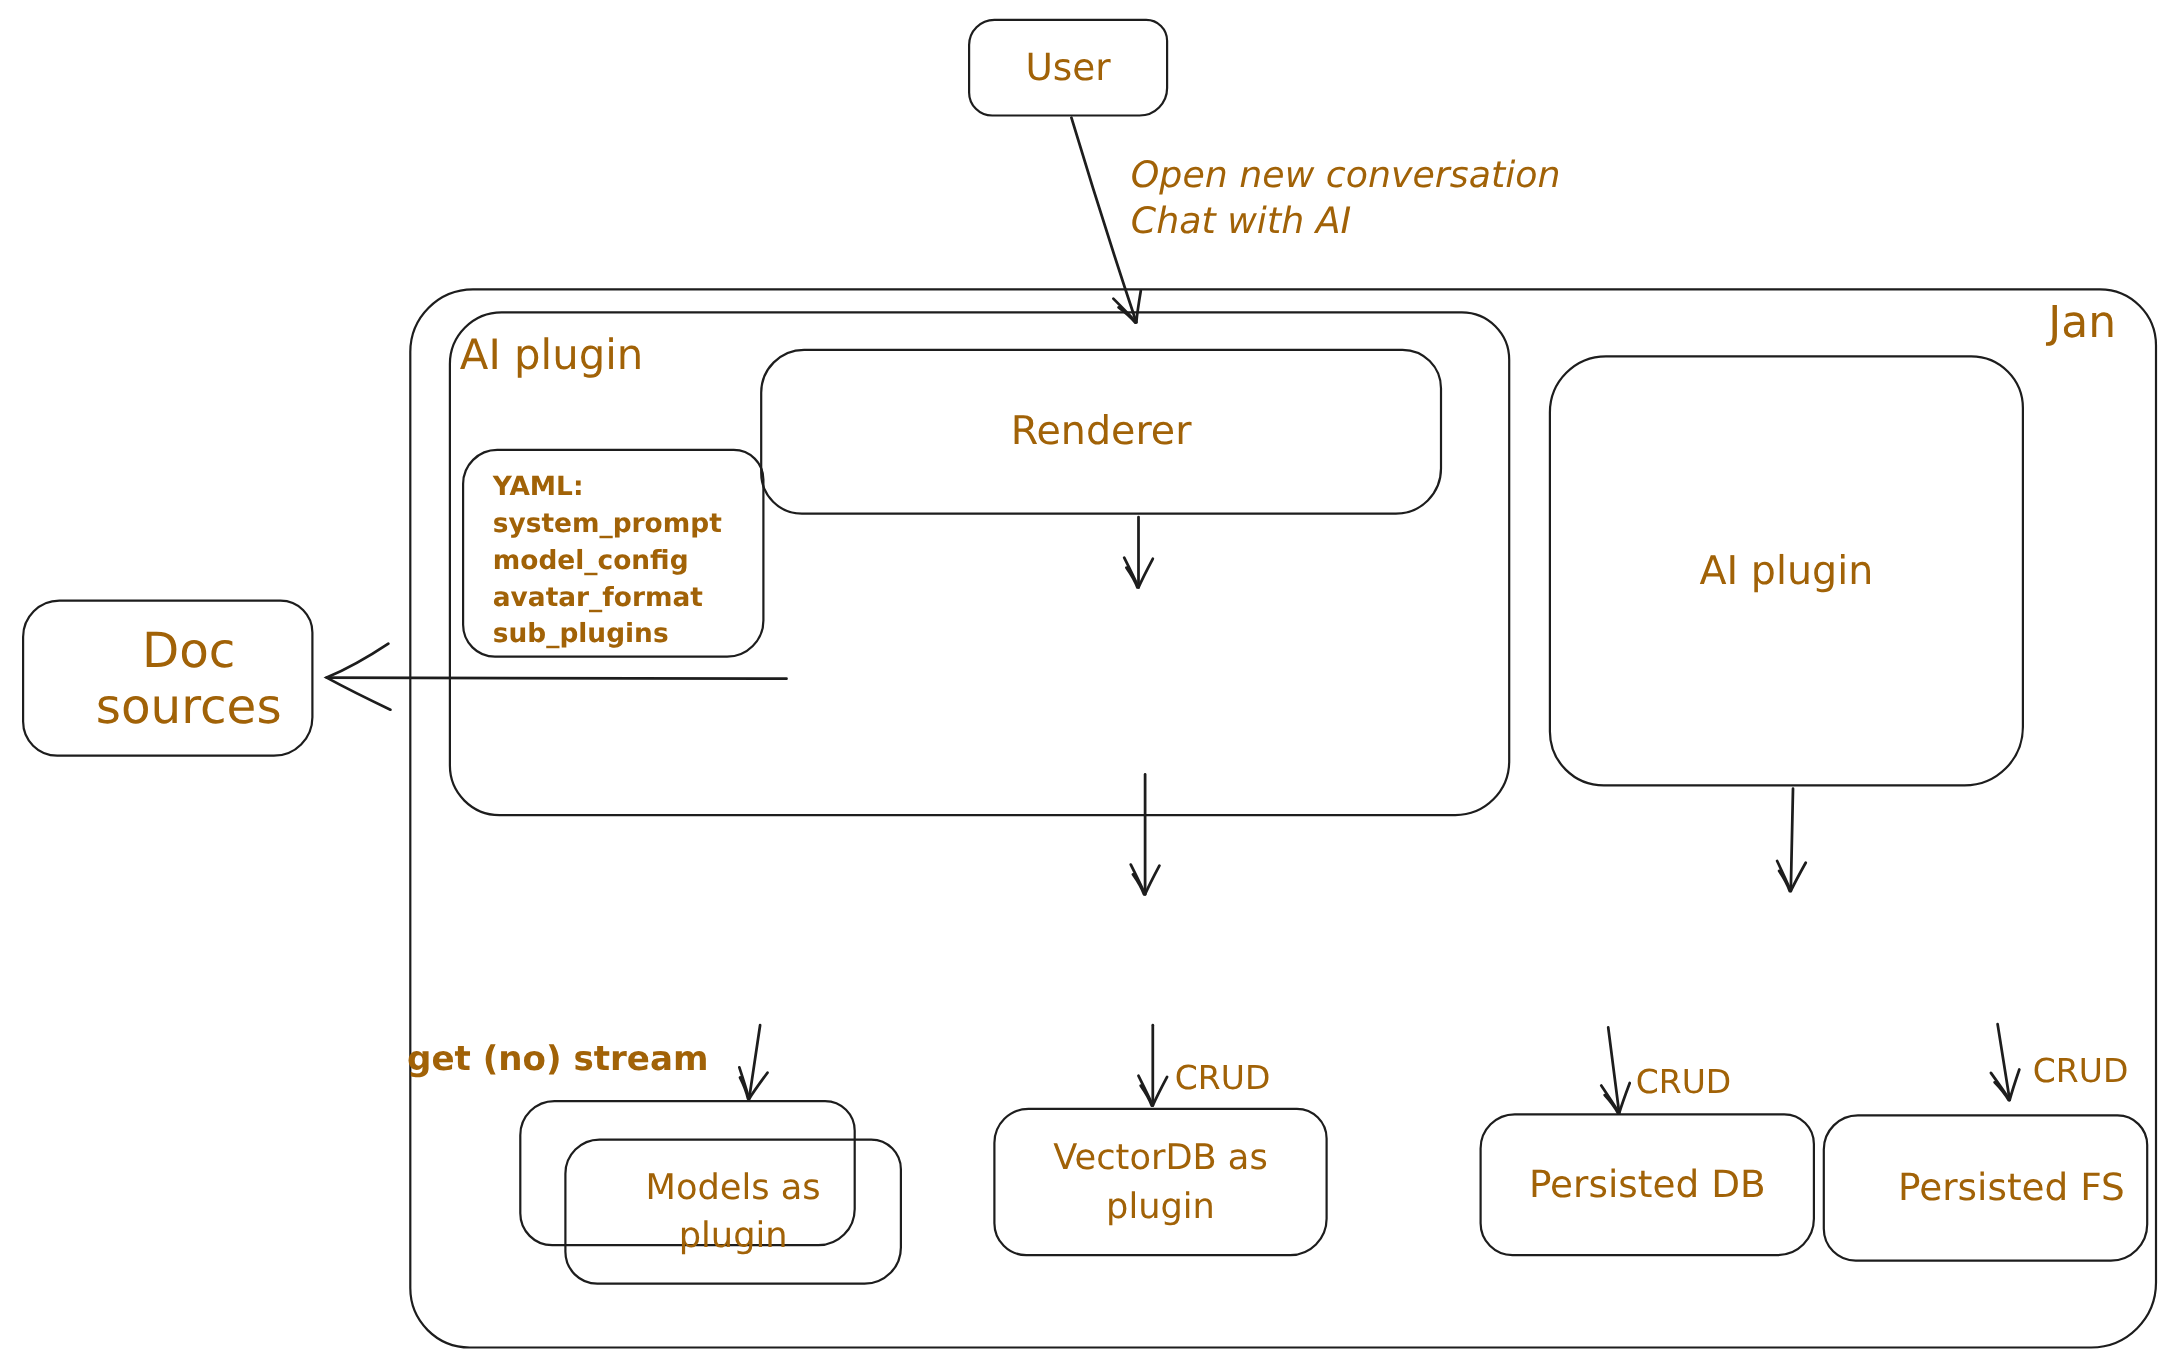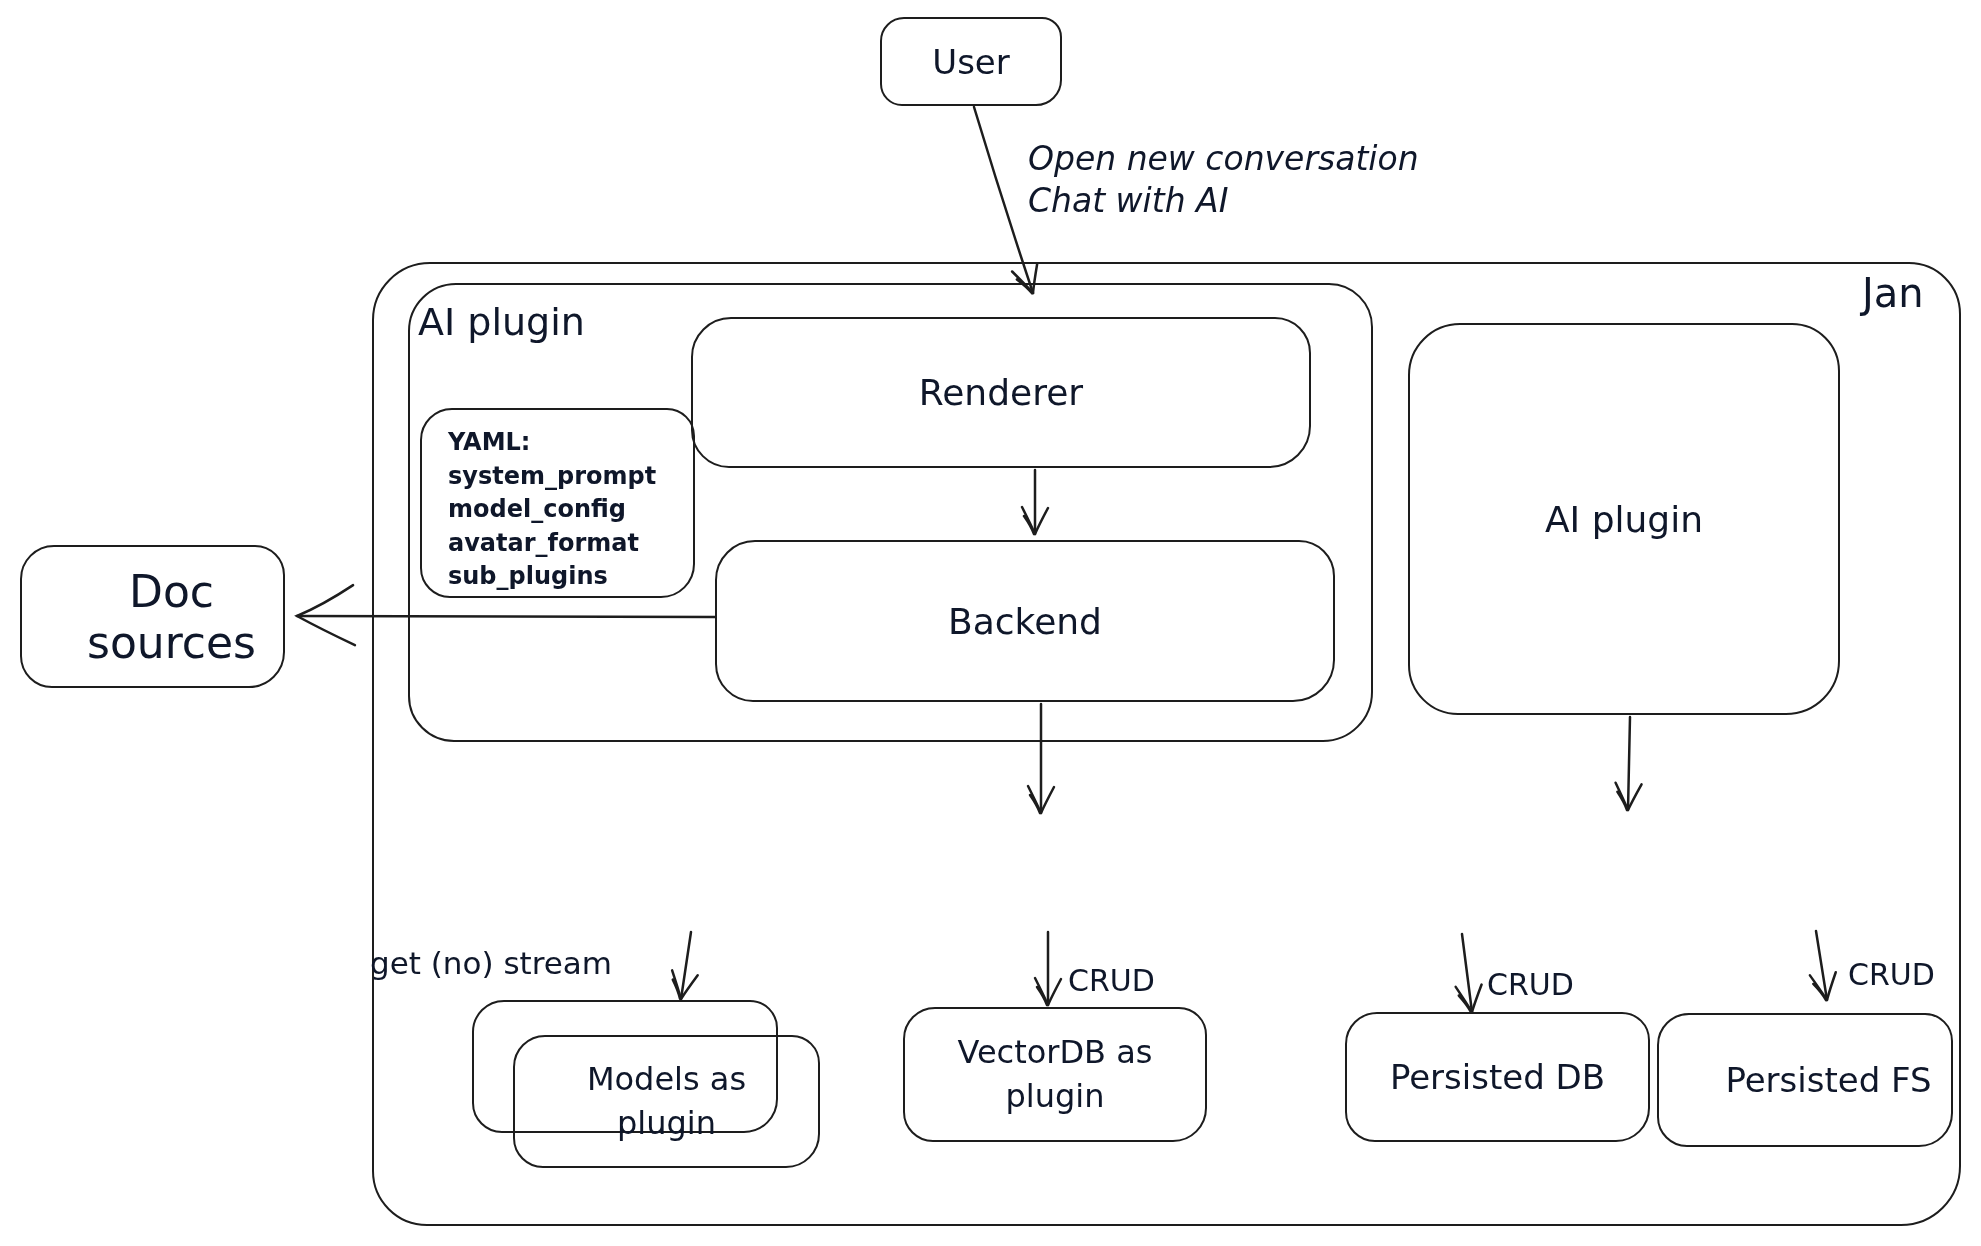--- a/index.html
+++ b/index.html
@@ -1,21 +1,21 @@
 <!DOCTYPE html>
 <html><head>
 <meta charset="utf-8">
 <style>
   html,body{margin:0;padding:0;background:#ffffff;}
   #canvas{
     position:relative;
     width:1981px;height:1246px;
     background:#ffffff;
     font-family:"DejaVu Sans","Liberation Sans",sans-serif;
-    color:#0f172a;
+    color:#a16207;
     overflow:hidden;
   }
   .box{
     position:absolute;
     border:2.6px solid #1d1d1d;
     background:transparent;
     display:flex;align-items:center;justify-content:center;
     text-align:center;
     box-sizing:border-box;
     white-space:pre-line;
@@ -49,42 +49,41 @@
   <div class="container-label" style="left:418px;top:300px;font-size:38px;">AI plugin</div>
 
   <div class="box" style="left:691px;top:317px;width:620px;height:151px;border-radius:40px 36px 42px 38px;font-size:36px;">Renderer</div>
 
   <div class="box" style="left:420px;top:408px;width:275px;height:190px;border-radius:32px 28px 34px 30px;font-size:24px;justify-content:flex-start;align-items:flex-start;padding:16px 0 0 26px;text-align:left;line-height:1.4;font-weight:bold;">YAML:
 system_prompt
 model_config
 avatar_format
 sub_plugins</div>
 
-  <div class="box" style="left:715px;top:540px;width:620px;height:162px;border-radius:40px 36px 42px 38px;font-size:36px;">Backend</div>
 
   <div class="box" style="left:1408px;top:323px;width:432px;height:392px;border-radius:52px 48px 54px 50px;font-size:36px;">AI plugin</div>
 
   <div class="box" style="left:20px;top:545px;width:265px;height:143px;border-radius:34px 30px 36px 32px;font-size:44px;padding-left:38px;">Doc sources</div>
 
 
   <div class="box" style="left:472px;top:1000px;width:306px;height:133px;border-radius:32px 28px 34px 30px;"></div>
   <div class="box" style="left:513px;top:1035px;width:307px;height:133px;border-radius:32px 28px 34px 30px;font-size:32px;line-height:1.35;">Models as
 plugin</div>
 
   <div class="box" style="left:903px;top:1007px;width:304px;height:135px;border-radius:32px 28px 34px 30px;font-size:32px;line-height:1.35;">VectorDB as
 plugin</div>
 
   <div class="box" style="left:1315px;top:1012px;width:305px;height:130px;border-radius:32px 28px 34px 30px;font-size:34px;margin-left:30px;">Persisted DB</div>
 
   <div class="box" style="left:1657px;top:1013px;width:296px;height:134px;border-radius:32px 28px 34px 30px;font-size:34px;padding-left:47px;">Persisted FS</div>
 
   <div class="edge-label" style="left:1028px;top:138px;font-size:33px;font-style:italic;">Open new conversation
 Chat with AI</div>
 
-  <div class="edge-label" style="left:370px;top:944px;font-size:31px;">get (no) stream</div>
+  <div class="edge-label" style="left:370px;top:944px;font-size:31px;font-weight:bold;">get (no) stream</div>
 
   <div class="edge-label" style="left:1068px;top:962px;font-size:30px;">CRUD</div>
 
   <div class="edge-label" style="left:1487px;top:966px;font-size:30px;">CRUD</div>
 
   <div class="edge-label" style="left:1848px;top:956px;font-size:30px;">CRUD</div>
 
   <svg id="arrows" viewBox="0 0 1981 1246">
     <defs>
       <marker id="ah" viewBox="-32 -15 34 30" refX="-1" refY="0" markerWidth="34" markerHeight="30" orient="auto" markerUnits="userSpaceOnUse">

